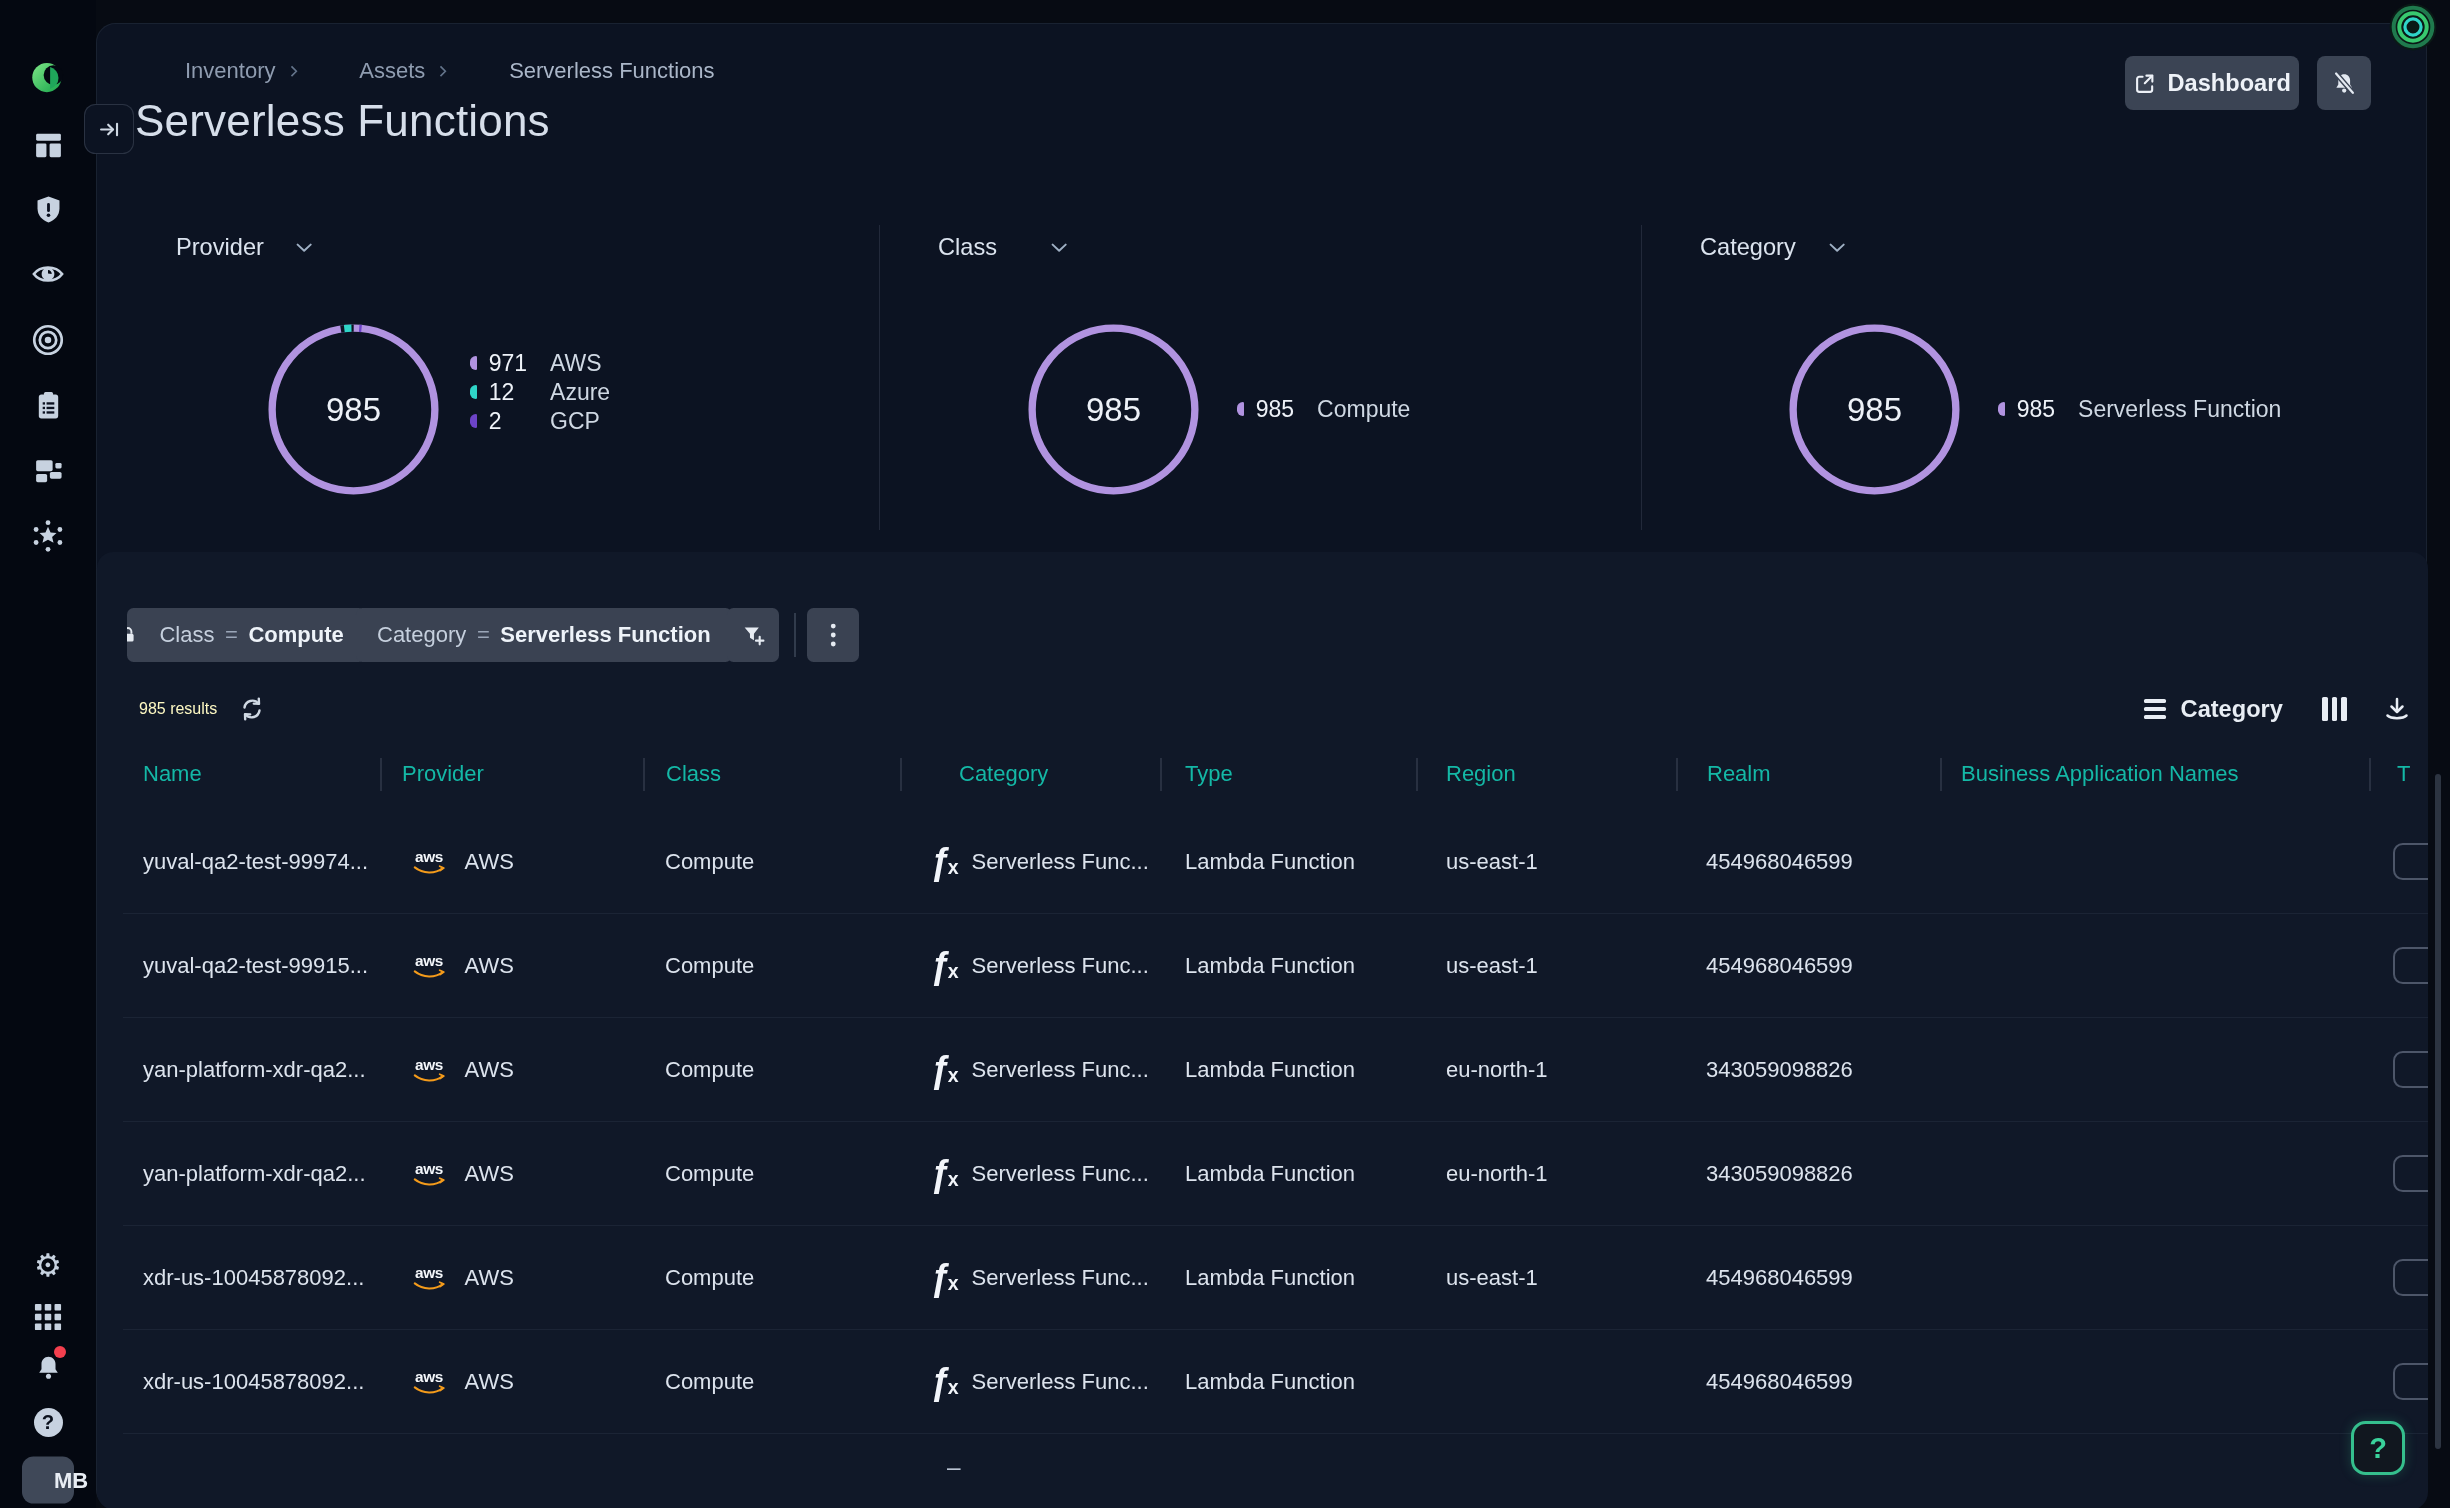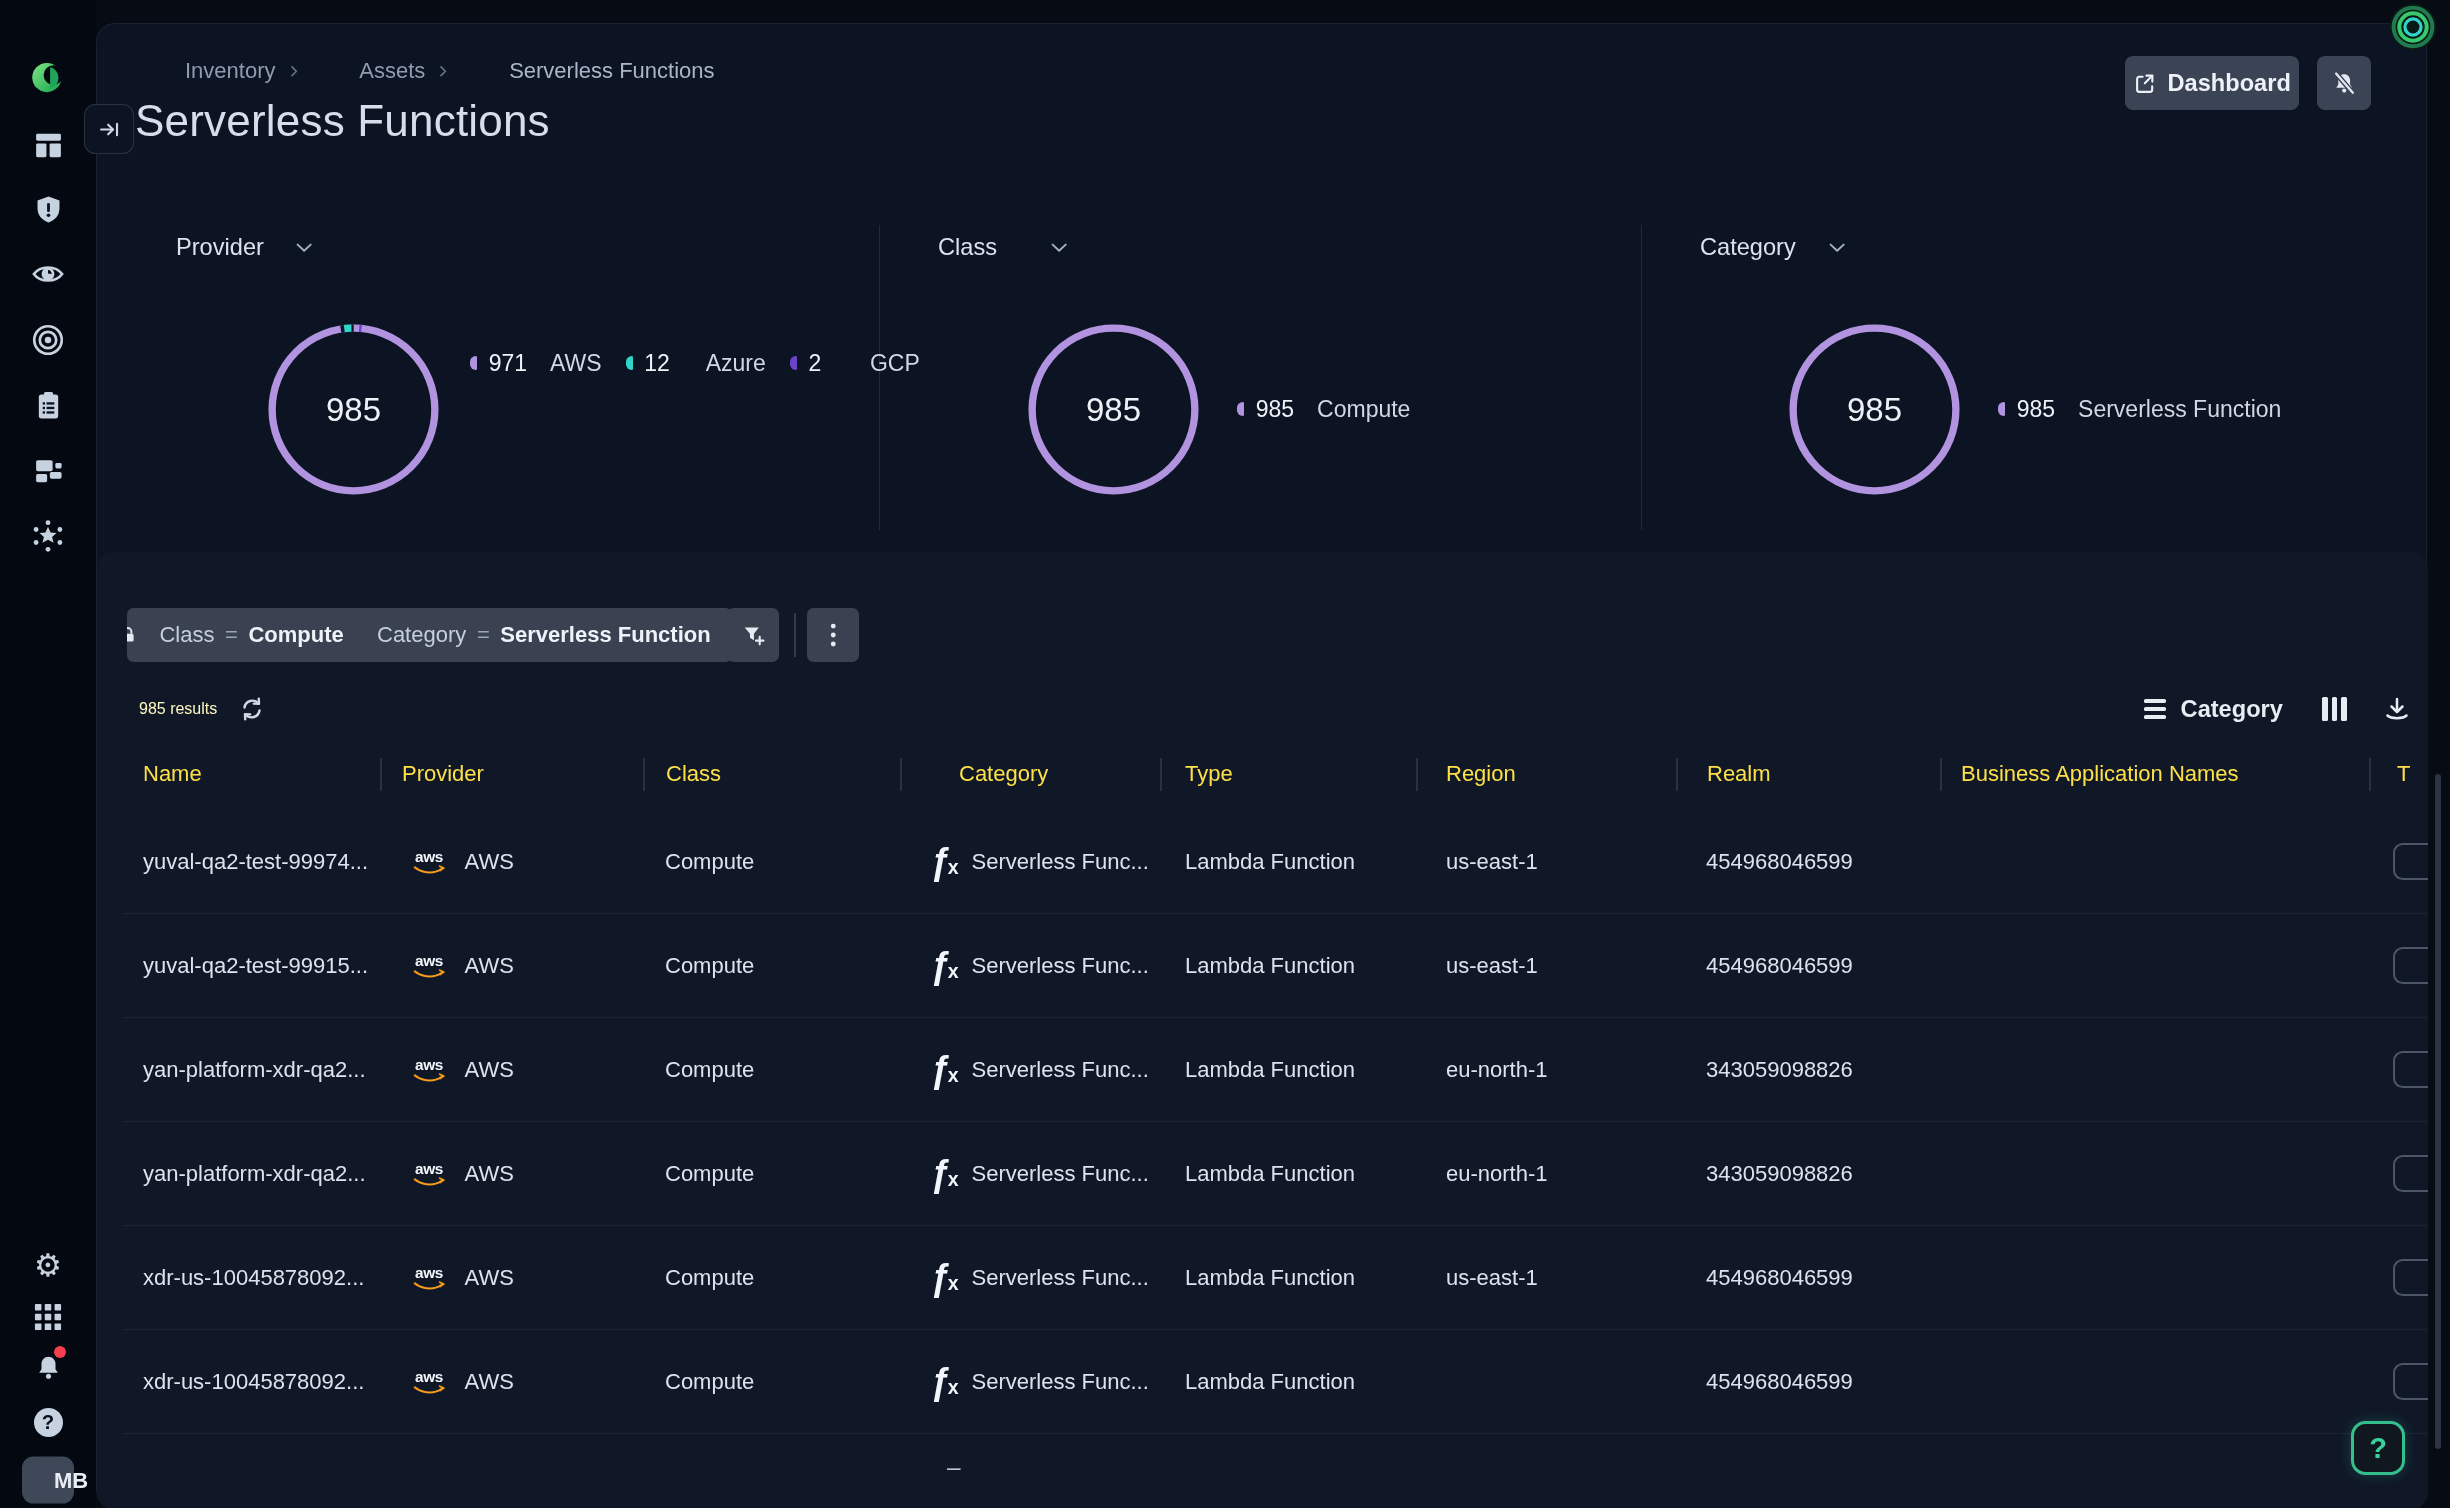--- a/index.html
+++ b/index.html
@@ -30,21 +30,21 @@
 
   .dash-btn { position:absolute; left:2028px; top:32px; width:174px; height:54px; border-radius:8.1px; background:#3b4454; display:flex; align-items:center; justify-content:center; gap:11.4px; font-size:23.6px; font-weight:600; color:#eef2f8; cursor:pointer; }
   .mute-btn { position:absolute; left:2220px; top:32px; width:54px; height:54px; border-radius:8.1px; background:#3b4454; display:flex; align-items:center; justify-content:center; cursor:pointer; }
 
   
   .chart-divider { position:absolute; width:0.8px; top:201px; height:305px; background:rgba(148,163,184,0.16); }
   .chart-label { position:absolute; top:210px; font-size:23.6px; color:#dbe3ee; display:flex; align-items:center; cursor:pointer; }
   .chev { position:absolute; top:219px; }
   .donut { position:absolute; width:179px; height:179px; top:296px; }
   .donut-total { position:absolute; inset:0; display:flex; align-items:center; justify-content:center; font-size:33px; color:#edf1f7; }
-  .legend { position:absolute; display:flex; flex-direction:row; gap:24px; }
+  .legend { position:absolute; display:flex; flex-direction:column; gap:1px; }
   .lg-item { display:flex; align-items:center; height:28px; }
   .lg-bullet { width:7.3px; height:14px; border-radius:7.3px 1.6px 1.6px 7.3px; margin-right:11.4px; flex:none; }
   .lg-count { min-width:50px; font-size:23px; color:#eef2f8; }
   .lg-label { margin-left:11.4px; font-size:23px; color:#cfd8e3; }
 
   
   .table-card { position:absolute; left:0; top:528px; width:2331px; height:958px; background:#101828; border-radius:16.3px 16.3px 18px 18px; overflow:hidden; }
   .chip { position:absolute; top:56px; height:54px; border-radius:6.5px; background:#3a4252; display:flex; align-items:center; padding:0 21px; font-size:22px; overflow:hidden; cursor:pointer; }
   .chip .lock { position:absolute; left:-9px; top:50%; transform:translateY(-50%); }
   .chip-field { color:#c5cfdd; }
@@ -57,21 +57,21 @@
   .results-label { font-size:16px; color:#fef9c3; }
   .display-cluster { position:absolute; left:2047px; top:143px; display:flex; align-items:center; }
   .display-label { font-size:23.6px; font-weight:600; color:#e8edf4; margin-left:14.6px; cursor:pointer; }
   .hamburger { display:flex; flex-direction:column; gap:4.1px; cursor:pointer; }
   .hamburger i { display:block; width:22px; height:3.7px; border-radius:1.6px; background:#e8edf4; }
   .cols-icon { display:flex; gap:4.1px; margin-left:39px; cursor:pointer; }
   .cols-icon i { display:block; width:5.7px; height:24.4px; border-radius:1.6px; background:#e8edf4; }
   .dl-icon { margin-left:36px; cursor:pointer; }
 
   .thead { position:absolute; left:0; top:204px; width:2331px; height:36px; }
-  .th { position:absolute; top:50%; transform:translateY(-50%); font-size:22px; color:#fde047; white-space:nowrap; cursor:pointer; }
+  .th { position:absolute; top:50%; transform:translateY(-50%); font-size:22px; color:#14b8a6; white-space:nowrap; cursor:pointer; }
   .tick { position:absolute; top:1.6px; width:1.6px; height:33px; background:rgba(148,163,184,0.18); }
 
   .rows { position:absolute; left:0; top:258px; width:2331px; }
   .trow { position:absolute; left:0; width:2337px; height:104px; cursor:pointer; }
   .trow::after { content:""; position:absolute; left:26px; right:0; bottom:0; height:0.8px; background:rgba(148,163,184,0.09); }
   .cell { position:absolute; top:50%; transform:translateY(-50%); font-size:22px; color:#dce3ed; white-space:nowrap; display:flex; align-items:center; }
   .c-name{left:46px;} .c-provider{left:311px;} .c-class{left:568px;} .c-cat{left:833px;} .c-type{left:1088px;} .c-region{left:1349px;} .c-realm{left:1609px;}
   .aws-logo { display:flex; flex-direction:column; align-items:center; width:42px; margin-right:14.6px; }
   .aws-word { font-size:15.4px; font-weight:700; letter-spacing:-0.4px; color:#f4f7fb; line-height:1; }
   .aws-smile { margin-top:0.8px; }

